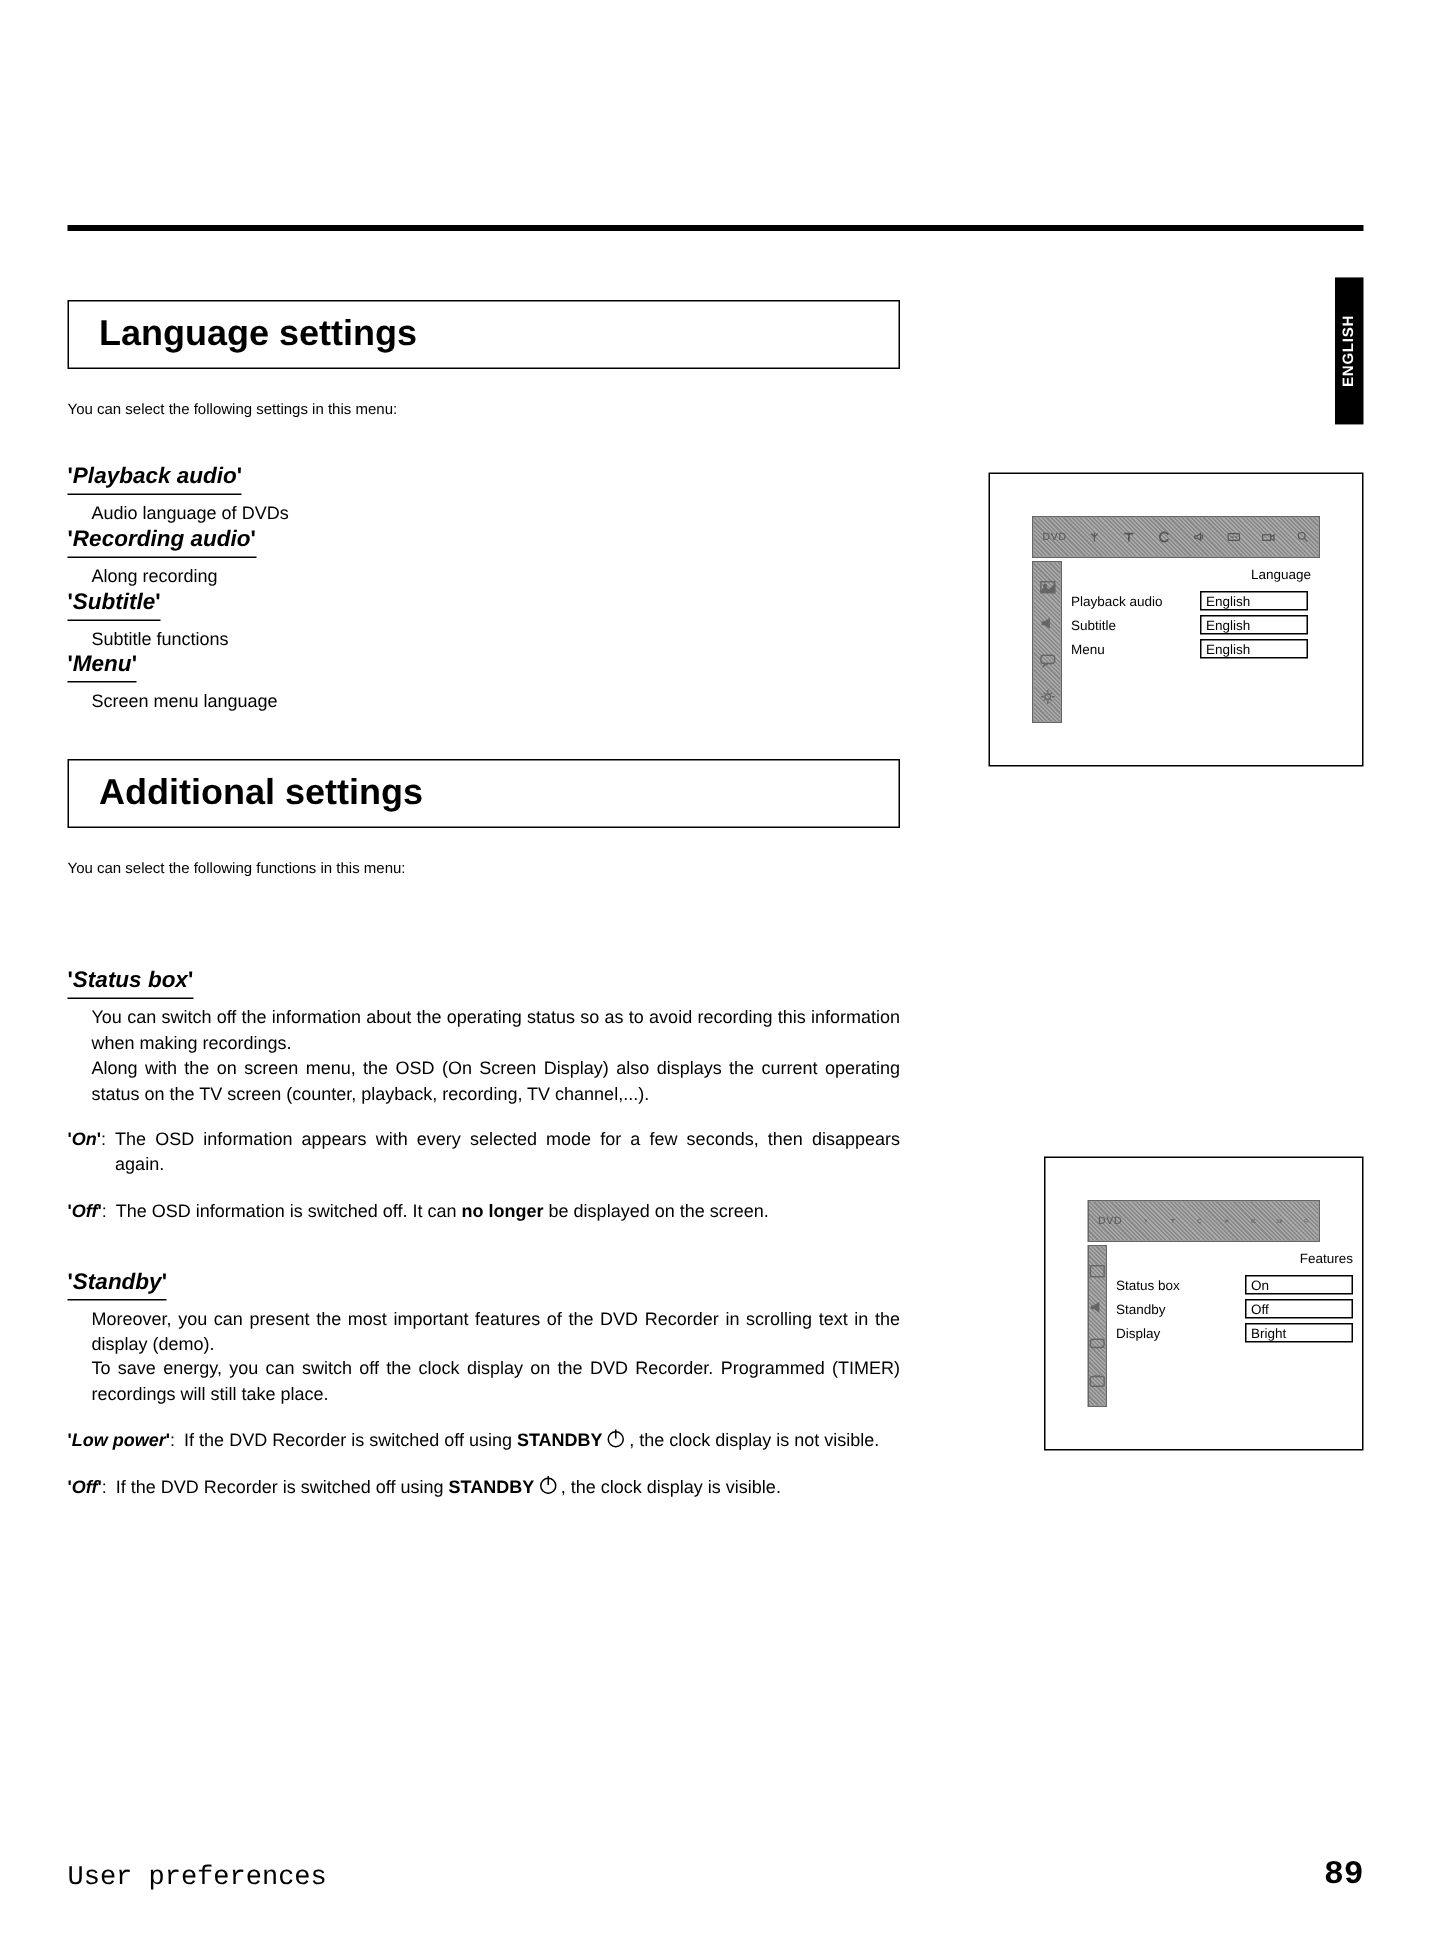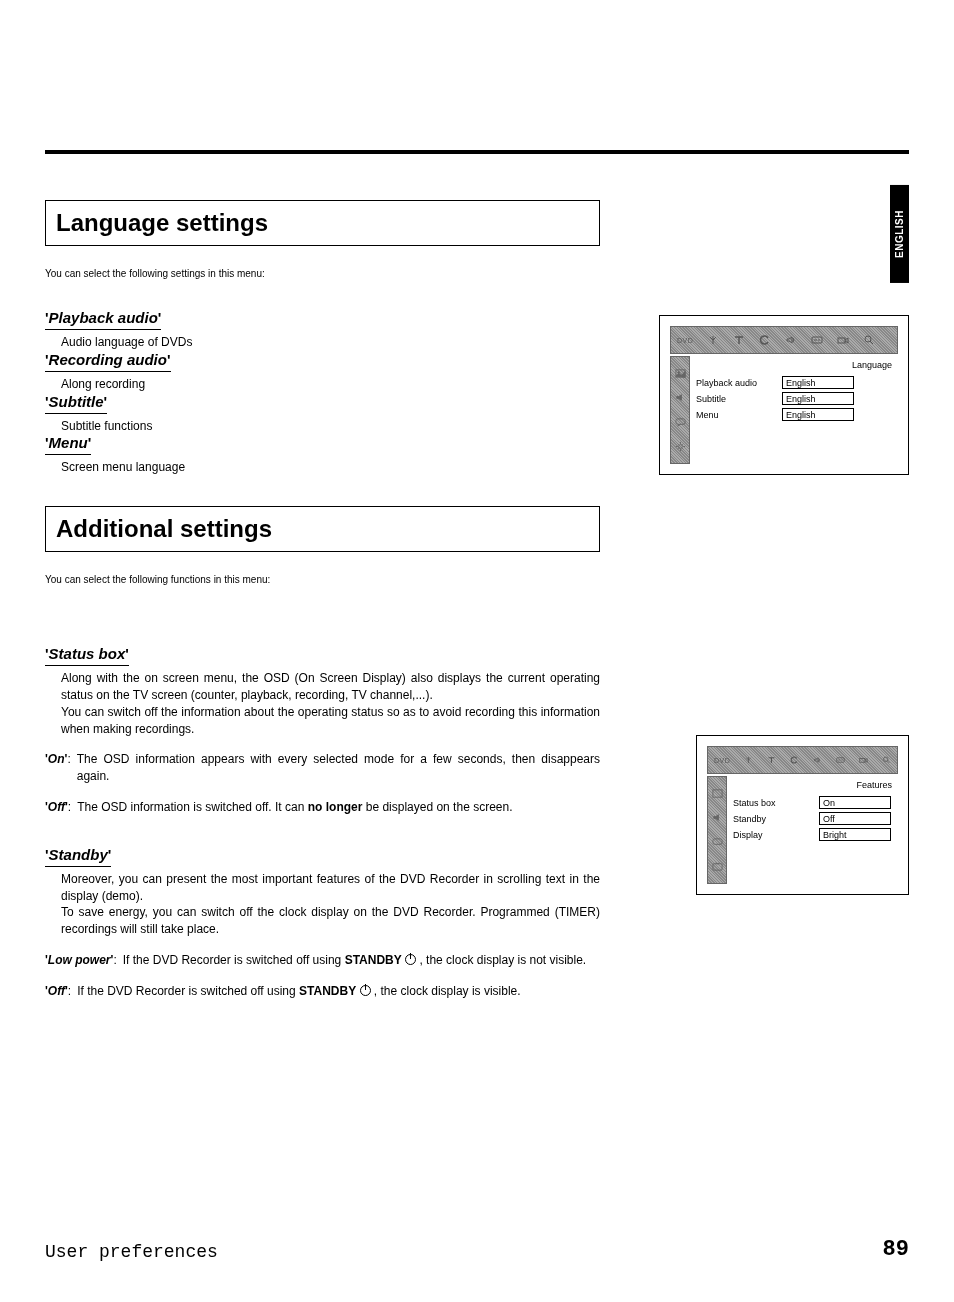--- a/index.html
+++ b/index.html
@@ -39,21 +39,21 @@
   }
   .content {
     margin-top: 50px;
     display: flex;
     gap: 20px;
   }
   .left-col { width: 555px; }
   .right-col { width: 250px; margin-left: auto; }
   .section-heading {
     border: 1.5px solid #000;
-    padding: 8px 10px;
+    padding: 8px 20px;
     font-size: 24px;
     font-weight: bold;
     margin-bottom: 22px;
   }
   .intro {
     font-size: 10px;
     margin-bottom: 30px;
   }
   .subheading {
     font-style: italic;
@@ -106,21 +106,21 @@
     position: absolute;
     top: -2px; left: 4px;
     width: 1px; height: 6px;
     background: #000;
   }
   .gap-big { height: 30px; }
 
   
   .osd {
     border: 1.5px solid #000;
-    padding: 10px;
+    padding: 28px;
     margin-top: 115px;
     font-size: 9px;
   }
   .osd + .osd { margin-top: 0; margin-left: 37px; }
   .osd.second { margin-top: 260px; }
   .osd-toolbar {
     height: 28px;
     background: repeating-linear-gradient(45deg, #888 0, #888 1px, #aaa 1px, #aaa 2px);
     border: 1px solid #666;
     display: flex;
@@ -215,22 +215,22 @@
       <p class="desc">Screen menu language</p>
 
       <div class="gap-big"></div>
 
       <div class="section-heading">Additional settings</div>
       <p class="intro">You can select the following functions in this menu:</p>
 
       <div class="gap-big"></div>
 
       <div class="subheading-rule"><span class="subheading">Status box</span></div>
+      <p class="desc">You can switch off the information about the operating status so as to avoid recording this information when making recordings.</p>
       <p class="desc">Along with the on screen menu, the OSD (On Screen Display) also displays the current operating status on the TV screen (counter, playback, recording, TV channel,...).</p>
-      <p class="desc">You can switch off the information about the operating status so as to avoid recording this information when making recordings.</p>
 
       <div class="opt-line">
         <span class="opt-key">On</span>
           <span class="opt-sep">:</span>
         <span class="opt-val">The OSD information appears with every selected mode for a few seconds, then disappears again.</span>
       </div>
       <div class="opt-line">
         <span class="opt-key">Off</span>
           <span class="opt-sep">:</span>
         <span class="opt-val">

